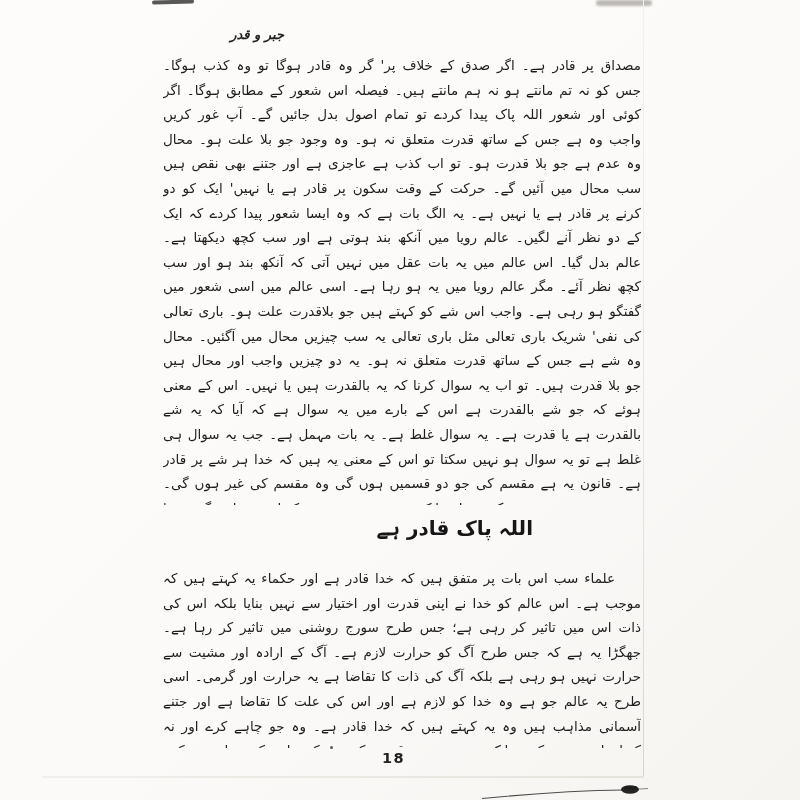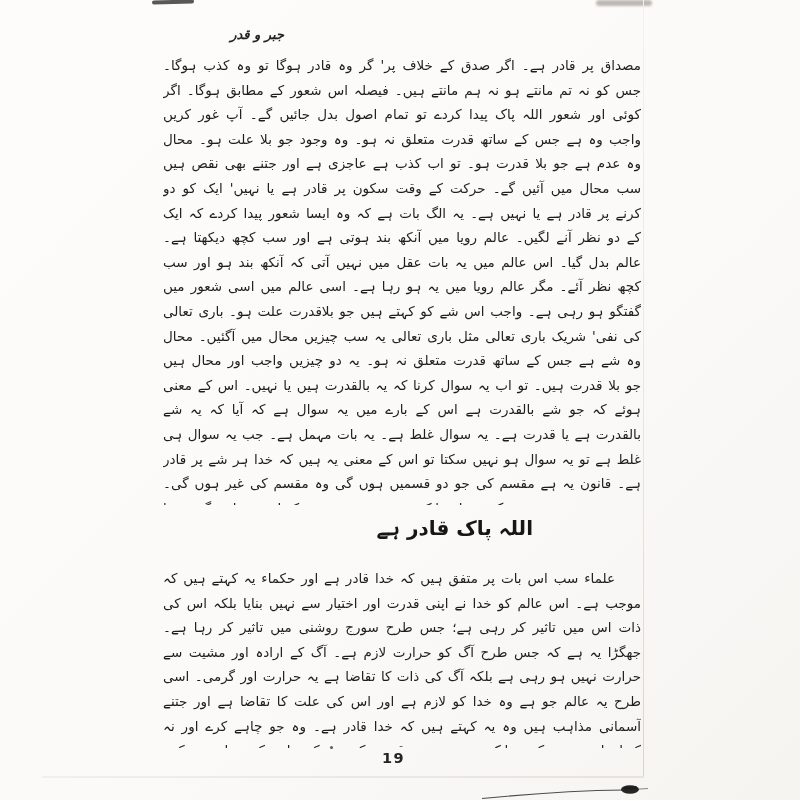--- a/index.html
+++ b/index.html
@@ -81,21 +81,21 @@
   <div class="speck-dot"></div>
 
   <div class="running-head">جبر و قدر</div>
 
   <div class="urdu-block block-1">مصداق پر قادر ہے۔ اگر صدق کے خلاف پر' گر وہ قادر ہوگا تو وہ کذب ہوگا۔ جس کو نہ تم مانتے ہو نہ ہم مانتے ہیں۔ فیصلہ اس شعور کے مطابق ہوگا۔ اگر کوئی اور شعور اللہ پاک پیدا کردے تو تمام اصول بدل جائیں گے۔ آپ غور کریں واجب وہ ہے جس کے ساتھ قدرت متعلق نہ ہو۔ وہ وجود جو بلا علت ہو۔ محال وہ عدم ہے جو بلا قدرت ہو۔ تو اب کذب ہے عاجزی ہے اور جتنے بھی نقص ہیں سب محال میں آئیں گے۔ حرکت کے وقت سکون پر قادر ہے یا نہیں' ایک کو دو کرنے پر قادر ہے یا نہیں ہے۔ یہ الگ بات ہے کہ وہ ایسا شعور پیدا کردے کہ ایک کے دو نظر آنے لگیں۔ عالم رویا میں آنکھ بند ہوتی ہے اور سب کچھ دیکھتا ہے۔ عالم بدل گیا۔ اس عالم میں یہ بات عقل میں نہیں آتی کہ آنکھ بند ہو اور سب کچھ نظر آئے۔ مگر عالم رویا میں یہ ہو رہا ہے۔ اسی عالم میں اسی شعور میں گفتگو ہو رہی ہے۔ واجب اس شے کو کہتے ہیں جو بلاقدرت علت ہو۔ باری تعالی کی نفی' شریک باری تعالی مثل باری تعالی یہ سب چیزیں محال میں آگئیں۔ محال وہ شے ہے جس کے ساتھ قدرت متعلق نہ ہو۔ یہ دو چیزیں واجب اور محال ہیں جو بلا قدرت ہیں۔ تو اب یہ سوال کرنا کہ یہ بالقدرت ہیں یا نہیں۔ اس کے معنی ہوئے کہ جو شے بالقدرت ہے اس کے بارے میں یہ سوال ہے کہ آیا کہ یہ شے بالقدرت ہے یا قدرت ہے۔ یہ سوال غلط ہے۔ یہ بات مہمل ہے۔ جب یہ سوال ہی غلط ہے تو یہ سوال ہو نہیں سکتا تو اس کے معنی یہ ہیں کہ خدا ہر شے پر قادر ہے۔ قانون یہ ہے مقسم کی جو دو قسمیں ہوں گی وہ مقسم کی غیر ہوں گی۔ مقسم جو ہے وہ مشترک ہے اور ایک دوسرے سے تقسیم کرتا ہے۔ پانی گرم ہے' پانی ٹھنڈا ہے' پانی تقسیم ہے' گرم اور ٹھنڈے کا۔ گرم اور ٹھنڈا یہ پانی کی قسمیں ہیں۔ سمجھانا یہ ہے کہ مقسم جو ہے وہ کبھی قسم میں نہیں آئے گا۔ نتیجہ یہ نکلا کہ جو موجودات ہیں وہ مشیت کے تابع ہیں اور عدم ہیں۔ وہ ترک مشیت کے تابع ہیں۔ جب عدم وجود دونوں پر قادر ہے تو جو شے ہوگی وہ یا موجود ہوگی یا معدوم۔ تو وہ ہر شے پر قادر ہوگیا۔ شے کا جو ظرف ہے ہر شے اسی طرف میں ہوگی۔ لہذا ہر شے پر قادر ہوگیا۔ صحیح سوال کا جواب ہوگا' غلط سوال کا جواب یہ ہے کہ سوال غلط ہے۔</div>
 
   <div class="section-heading">اللہ پاک قادر ہے</div>
 
   <div class="urdu-block block-2">علماء سب اس بات پر متفق ہیں کہ خدا قادر ہے اور حکماء یہ کہتے ہیں کہ موجب ہے۔ اس عالم کو خدا نے اپنی قدرت اور اختیار سے نہیں بنایا بلکہ اس کی ذات اس میں تاثیر کر رہی ہے؛ جس طرح سورج روشنی میں تاثیر کر رہا ہے۔ جھگڑا یہ ہے کہ جس طرح آگ کو حرارت لازم ہے۔ آگ کے ارادہ اور مشیت سے حرارت نہیں ہو رہی ہے بلکہ آگ کی ذات کا تقاضا ہے یہ حرارت اور گرمی۔ اسی طرح یہ عالم جو ہے وہ خدا کو لازم ہے اور اس کی علت کا تقاضا ہے اور جتنے آسمانی مذاہب ہیں وہ یہ کہتے ہیں کہ خدا قادر ہے۔ وہ جو چاہے کرے اور نہ کرنا چاہے تو نہ کرے۔ ایک تو صورت یہ قدرت کی ہے کہ چاہے کرے چاہے نہ کرے اور ایک یہ صورت ہے کہ چاہے کرے اور چاہے نہ کرے۔ تو حکماء کے نزدیک تو یہ کہ نہ چاہے نہ کرے اور نہ چاہنا محال ہے' چاہنا ہی چاہنا</div>
 
-  <div class="page-number">19</div>
+  <div class="page-number">18</div>
 
   <svg class="corner-curl" viewBox="0 0 180 20" xmlns="http://www.w3.org/2000/svg">
     <path d="M 4 18.5 C 55 13.5, 105 10.5, 146 10" fill="none" stroke="#4c4c4c" stroke-width="1.1"></path>
     <path d="M 146 10 L 170 8.5" fill="none" stroke="#6a6a6a" stroke-width="0.8"></path>
     <ellipse cx="152" cy="9.5" rx="9" ry="4.2" fill="#262626"></ellipse>
     <rect x="146" y="6.5" width="13" height="3" rx="1" fill="#1d1d1d" transform="rotate(-3 152 8)"></rect>
   </svg>
 
 </div>
 

